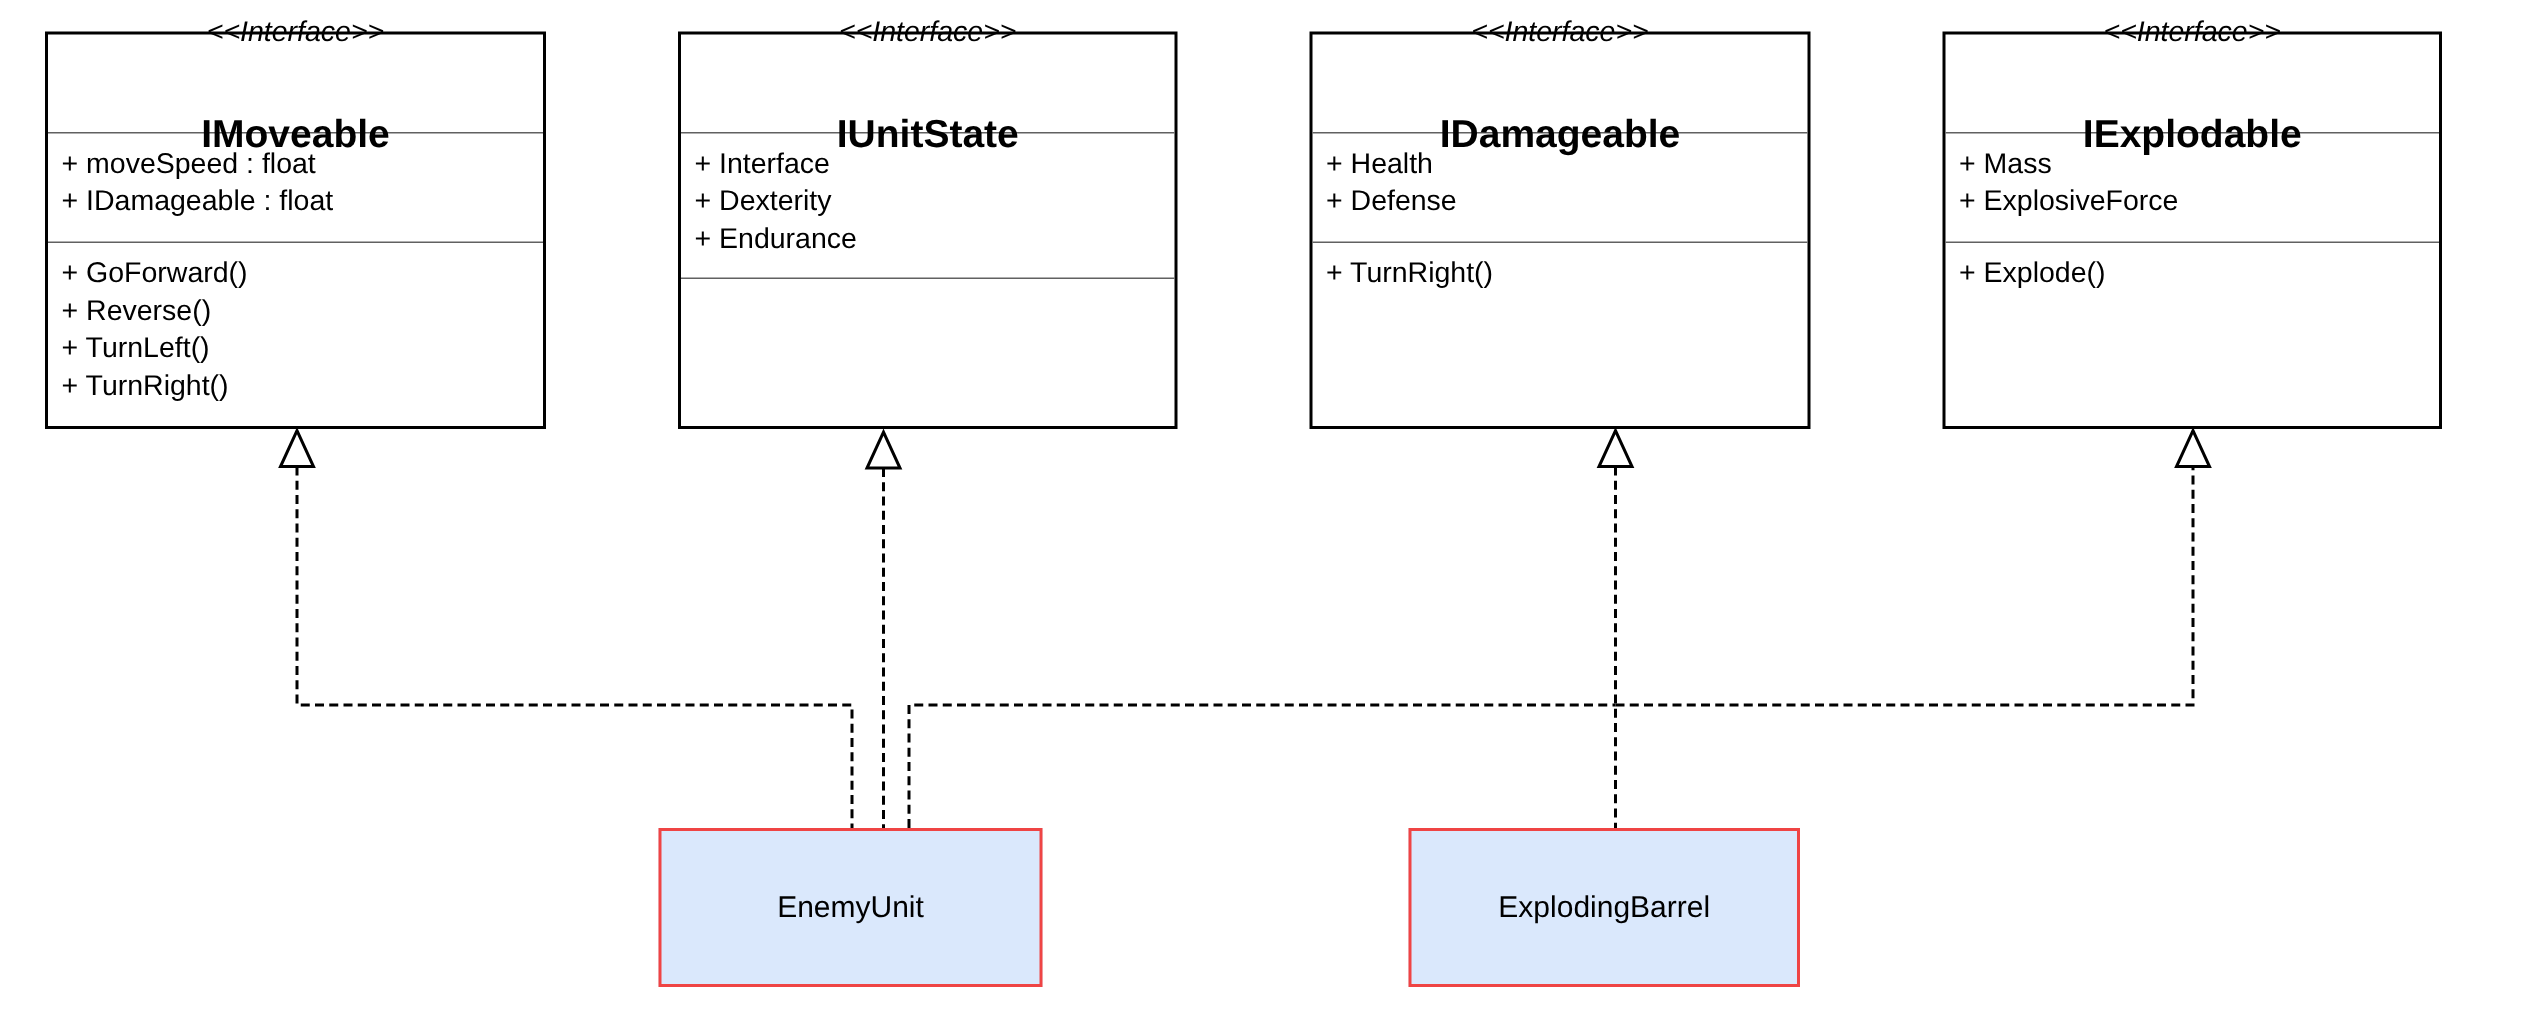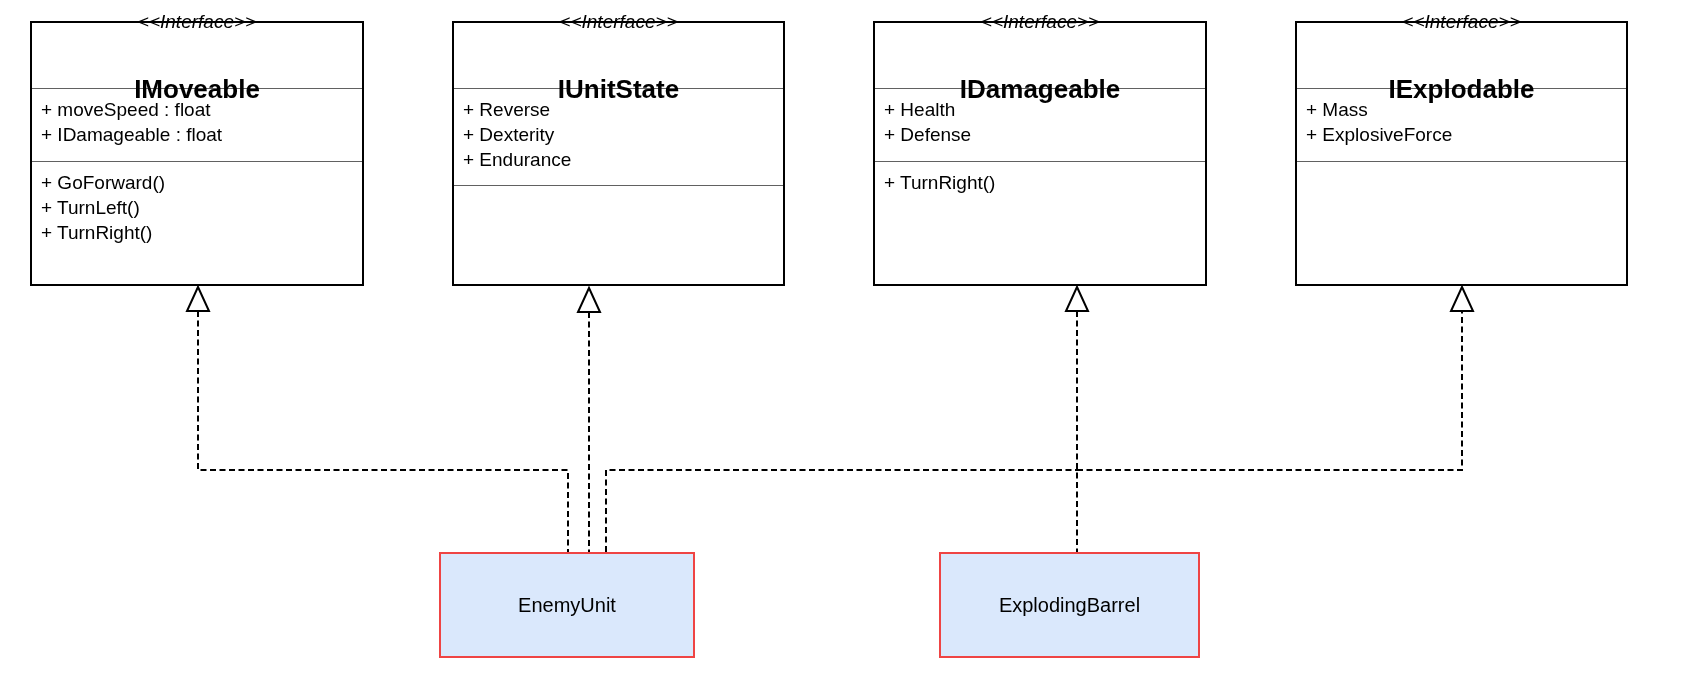--- a/index.html
+++ b/index.html
@@ -65,32 +65,33 @@
     <div class="iface-header">
       <div class="stereotype">&lt;&lt;Interface&gt;&gt;</div>
       <div class="iface-name">IMoveable</div>
     </div>
     <div class="section attrs-2">
       <div>+ moveSpeed : float</div>
       <div>+ IDamageable : float</div>
     </div>
     <div class="section methods">
       <div>+ GoForward()</div>
+      <div>+ Reverse()</div>
       <div>+ TurnLeft()</div>
       <div>+ TurnRight()</div>
     </div>
   </div>
 
   <div class="iface" style="left:452px; width:333px;">
     <div class="iface-header">
       <div class="stereotype">&lt;&lt;Interface&gt;&gt;</div>
       <div class="iface-name">IUnitState</div>
     </div>
     <div class="section attrs-3">
-      <div>+ Reverse</div>
+      <div>+ Interface</div>
       <div>+ Dexterity</div>
       <div>+ Endurance</div>
     </div>
     <div class="section methods"></div>
   </div>
 
   <div class="iface" style="left:873px; width:334px;">
     <div class="iface-header">
       <div class="stereotype">&lt;&lt;Interface&gt;&gt;</div>
       <div class="iface-name">IDamageable</div>
@@ -106,20 +107,23 @@
 
   <div class="iface" style="left:1295px; width:333px;">
     <div class="iface-header">
       <div class="stereotype">&lt;&lt;Interface&gt;&gt;</div>
       <div class="iface-name">IExplodable</div>
     </div>
     <div class="section attrs-2">
       <div>+ Mass</div>
       <div>+ ExplosiveForce</div>
     </div>
+    <div class="section methods">
+      <div>+ Explode()</div>
+    </div>
   </div>
 
   <div class="cls" style="left:439px; width:256px;">
     <span>EnemyUnit</span>
   </div>
 
   <div class="cls" style="left:939px; width:261px;">
     <span>ExplodingBarrel</span>
   </div>
 

